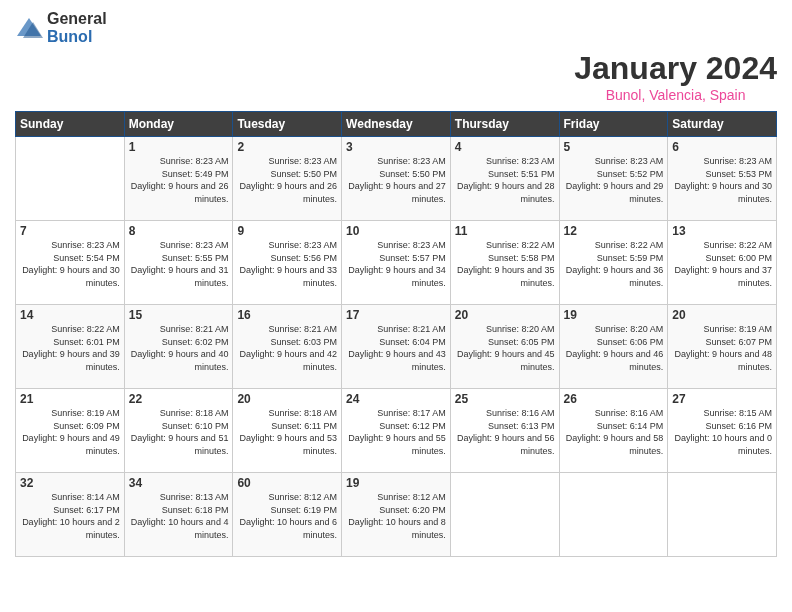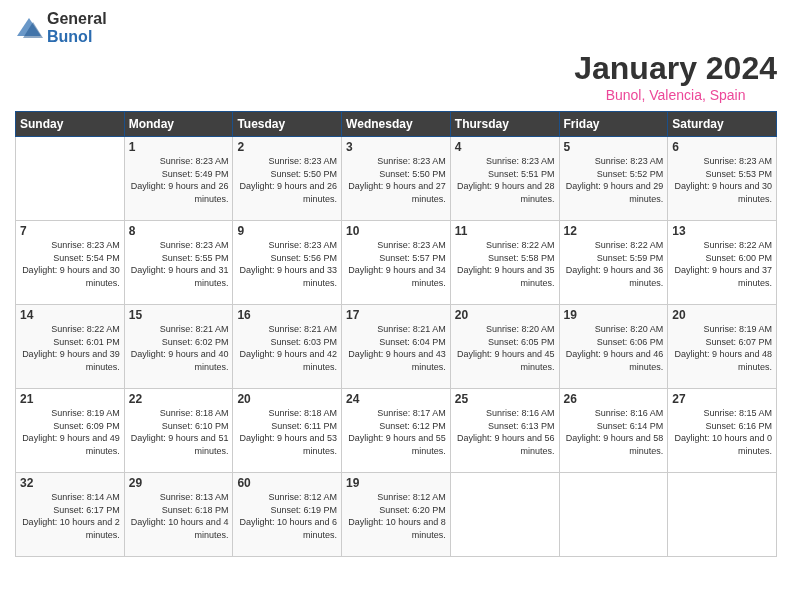--- a/index.html
+++ b/index.html
@@ -243,21 +243,21 @@
             <span class="day-number">27</span>
             <div class="day-info">Sunrise: 8:15 AM<br>Sunset: 6:16 PM<br>Daylight: 10 hours and 0 minutes.</div>
           </td>
         </tr>
         <tr>
           <td>
             <span class="day-number">32</span>
             <div class="day-info">Sunrise: 8:14 AM<br>Sunset: 6:17 PM<br>Daylight: 10 hours and 2 minutes.</div>
           </td>
           <td>
-            <span class="day-number">29</span>
+            <span class="day-number">34</span>
             <div class="day-info">Sunrise: 8:13 AM<br>Sunset: 6:18 PM<br>Daylight: 10 hours and 4 minutes.</div>
           </td>
           <td>
             <span class="day-number">60</span>
             <div class="day-info">Sunrise: 8:12 AM<br>Sunset: 6:19 PM<br>Daylight: 10 hours and 6 minutes.</div>
           </td>
           <td>
             <span class="day-number">19</span>
             <div class="day-info">Sunrise: 8:12 AM<br>Sunset: 6:20 PM<br>Daylight: 10 hours and 8 minutes.</div>
           </td>

